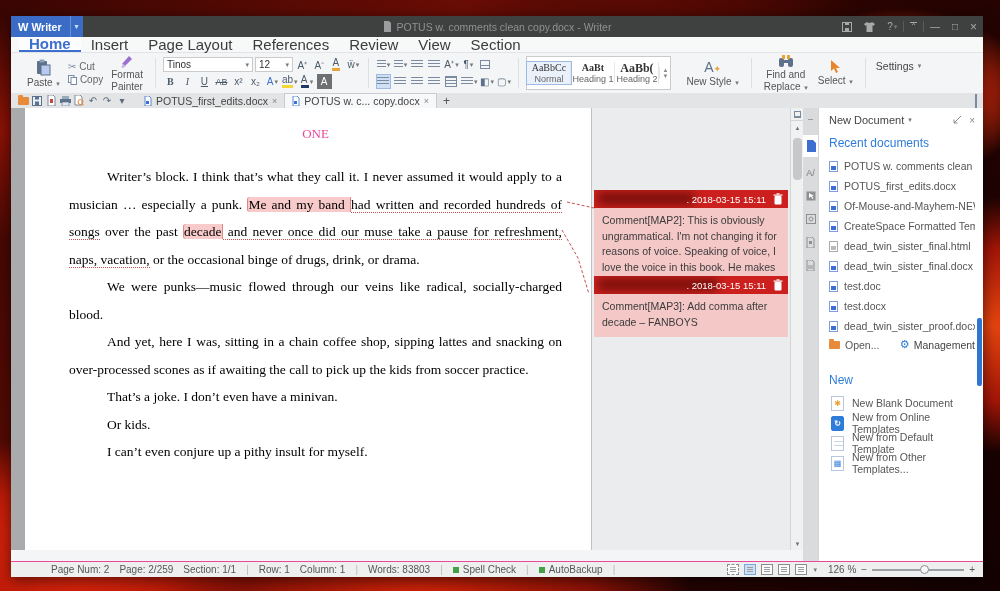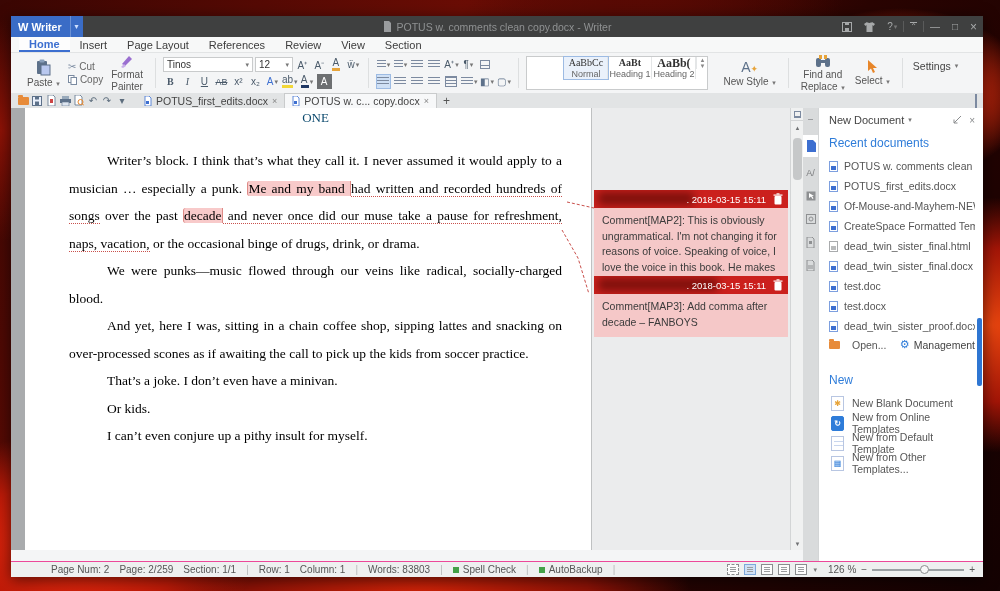--- a/index.html
+++ b/index.html
@@ -34,21 +34,21 @@
               align-items:center; justify-content:center; gap:5px; color:#8f9192;
               font-size:10.5px; pointer-events:none; }
   .tb-right { margin-left:auto; display:flex; align-items:center; height:21px; color:#a7a9aa; }
   .tb-right .tbi { padding:0 6px; height:21px; display:flex; align-items:center; font-size:10px; }
   .tb-sep { width:1px; height:11px; background:#5a5b5b; }
   .tbi svg { display:block; }
 
   
   .menurow { position:absolute; left:0; top:21px; width:100%; height:16px; background:#f7f8f8;
              border-bottom:1px solid #e2e4e5; display:flex; align-items:stretch; padding-left:8px; }
-  .mtab { padding:0 10px; display:flex; align-items:center; font-size:11px; color:#3c3c3c; }
+  .mtab { padding:0 10px; display:flex; align-items:center; font-size:15px; color:#3c3c3c; }
   .mtab.active { color:#3d6fd0; border-bottom:2px solid #3d6fd0; background:#fdfdfd; font-weight:bold; }
 
   
   .ribbon { position:absolute; left:0; top:37px; width:100%; height:40px; background:#f4f5f6;
             display:flex; align-items:stretch; padding:2px 0 2px 6px; }
   .rgroup { display:flex; align-items:center; padding:0 5px; }
   .rsep { width:1px; background:#dddfe0; margin:3px 2px; }
   .bigbtn { display:flex; flex-direction:column; align-items:center; justify-content:center;
             padding:0 5px; color:#555; }
   .bigbtn .lbl { font-size:10px; margin-top:1px; }
@@ -59,21 +59,21 @@
            justify-content:space-between; font-size:10px; color:#333; padding:0 3px; }
   .mini { min-width:15px; height:15px; display:flex; align-items:center; justify-content:center;
           font-size:10px; color:#4a5a6a; }
   .mini.on { background:#cfe0f5; border:1px solid #9dbbe3; }
   .caret { font-size:7px; color:#777; margin-left:1px; }
   .bars { width:12px; height:9px; background:repeating-linear-gradient(#7c8aa0 0 1px, transparent 1px 3px); }
   .bars.narrow { width:9px; }
   .ucolor { display:inline-block; line-height:9px; }
   .ucolor i { display:block; height:3px; margin-top:1px; }
 
-  .stylebox { display:flex; align-items:flex-start; background:#fff; border:1px solid #c9cbcc; height:34px;padding-left:37px; }
+  .stylebox { display:flex; align-items:center; background:#fff; border:1px solid #c9cbcc; height:34px; }
   .styletile { width:44px; display:flex; flex-direction:column; align-items:center; justify-content:center;
                border-right:1px solid #e4e6e7; color:#333; }
   .styletile.sel { background:#eaf1fb; outline:1px solid #9dbbe3; }
   .styletile .sample { font-family:"Liberation Serif", serif; font-size:10px; line-height:12px; }
   .styletile.h1 .sample { font-size:10px; font-weight:bold; }
   .styletile.h2 .sample { font-size:12px; font-weight:bold; }
   .styletile .name { font-size:9px; color:#666; }
   .stylescroll { width:11px; display:flex; flex-direction:column; }
   .stylescroll span { flex:1; display:flex; align-items:center; justify-content:center; font-size:6px;
                       color:#888; border-left:1px solid #e4e6e7; }
@@ -90,21 +90,21 @@
   .plusbtn { padding:0 6px; color:#555; font-size:12px; }
   .qat-right { margin-left:auto; margin-right:6px; color:#6b7b8b; }
   .gridico { width:10px; height:9px; border:1px solid #7c8aa0;
              background:linear-gradient(#7c8aa0 1px, transparent 1px) 0 4px/10px 10px; }
 
   
   .workspace { position:absolute; left:0; top:92px; width:792px; height:442px; background:#a9abad; overflow:hidden; }
   .page { position:absolute; left:14px; top:0; width:567px; height:442px; background:#fff;
           border-right:1px solid #bfc1c2; padding:2px 29px 0 44px; overflow:hidden; }
   .chapter { font-family:"Liberation Serif", serif; font-size:13px; text-align:center;
-             color:#0c4a6e; margin-bottom:21px; }
+             color:#ec4899; margin-bottom:21px;margin-top:16px; }
   .page p { font-family:"Liberation Serif", serif; font-size:13.5px; line-height:27.5px;
             color:#000; text-align:justify; text-indent:38px; }
   .hl { background:#f8caca; border-left:1px solid #dd8a86; border-right:1px solid #dd8a86;
         border-radius:3px 0 0 3px; }
   .ul { border-bottom:1px dotted #c9504c; }
 
   .commentmargin { position:absolute; left:581px; top:0; width:198px; height:442px; background:#ebeced; }
   .comment { position:absolute; left:2px; width:194px; }
   .chead { height:18px; background:#cb201d; position:relative; display:flex; align-items:center;
            justify-content:flex-end; padding-right:22px; overflow:hidden; }
@@ -136,21 +136,21 @@
   .phead { display:flex; align-items:center; color:#444; font-size:11px; }
   .phead .pdd { font-size:7px; color:#777; margin-left:4px; }
   .phead .pico { margin-left:auto; color:#8a8c8e; display:flex; gap:7px; font-size:10px; }
   .psection { color:#2e7cd9; font-size:12px; margin:10px 0 6px; }
   .pitem { display:flex; align-items:center; gap:6px; height:20px; color:#555; font-size:10.5px;
            white-space:nowrap; overflow:hidden; }
   .fdoc { width:9px; height:11px; border:1px solid #7d9fdf; background:#fff; position:relative; flex:none; }
   .fdoc::after { content:""; position:absolute; left:1px; bottom:1px; width:5px; height:4px; background:#3d6fd0; }
   .fdoc.html { border-color:#a9abad; } .fdoc.html::after { background:#b8babb; }
   .prow2 { display:flex; align-items:center; margin-top:2px; }
-  .openlbl { display:flex; align-items:center; gap:12px; color:#555; font-size:10.5px; }
+  .openlbl { display:flex; align-items:center; gap:5px; color:#555; font-size:10.5px; }
   .folder { width:11px; height:8px; background:#e78b3a; border-radius:1px; position:relative; flex:none; }
   .folder::before { content:""; position:absolute; left:0; top:-2px; width:5px; height:2px; background:#e78b3a; border-radius:1px 1px 0 0; }
   .mgmt { margin-left:auto; display:flex; align-items:center; gap:4px; color:#444; font-size:10.5px; }
   .mgmt .g { color:#2e7cd9; font-size:11px; }
   .nitem { display:flex; align-items:center; gap:8px; height:20px; color:#555; font-size:10.5px; margin-left:2px; }
   .nico { width:13px; height:15px; border:1px solid #b8c6e2; background:#fff; position:relative; flex:none;
           display:flex; align-items:center; justify-content:center; font-size:8px; }
   .nico.blank { color:#e7a43a; }
   .nico.online { background:#2e7cd9; border-color:#2e7cd9; color:#fff; border-radius:2px; font-weight:bold; }
   .nico.deflt { background:linear-gradient(#c9d6ee 1px, transparent 1px) 2px 4px/9px 3px no-repeat,

